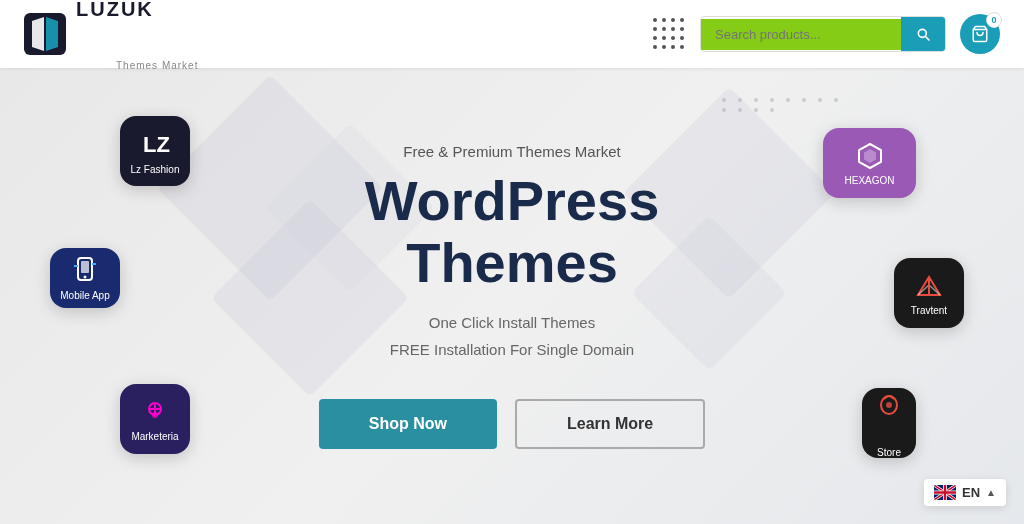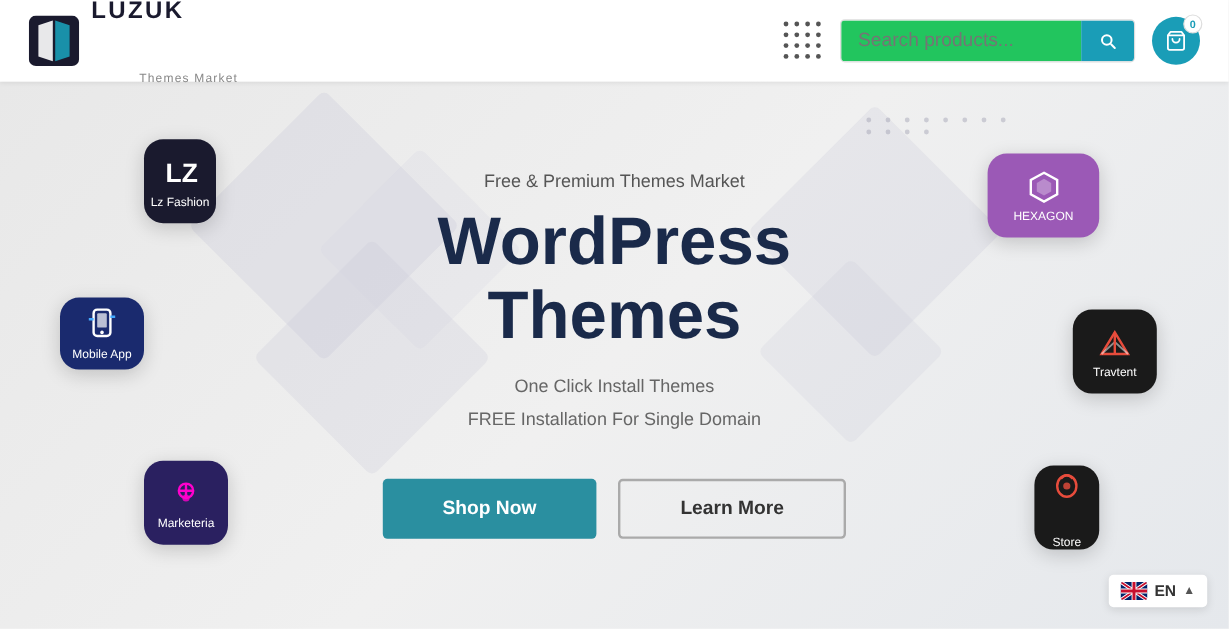--- a/index.html
+++ b/index.html
@@ -72,24 +72,24 @@
       display: flex;
       align-items: center;
       border: 1px solid #ddd;
       border-radius: 4px;
       overflow: hidden;
     }
     .search-input {
       border: none;
       outline: none;
       padding: 8px 14px;
-      font-size: 16px;
+      font-size: 13px;
       color: #555;
       width: 200px;
-      background: #22c55e;
+      background: #84cc16;
     }
     .search-btn {
       background: #1a9db7;
       border: none;
       padding: 9px 14px;
       cursor: pointer;
       display: flex;
       align-items: center;
       justify-content: center;
     }
@@ -212,21 +212,21 @@
     }
     .app-card-label {
       font-size: 10px;
       color: #fff;
       margin-top: 4px;
       font-weight: 500;
     }
 
     
     .card-lz {
-      width: 60px;
+      width: 70px;
       height: 70px;
       background: #1a1a2e;
       top: 48px;
       left: 120px;
     }
     .card-mobile {
       width: 70px;
       height: 60px;
       background: #1a2a6e;
       top: 180px;

